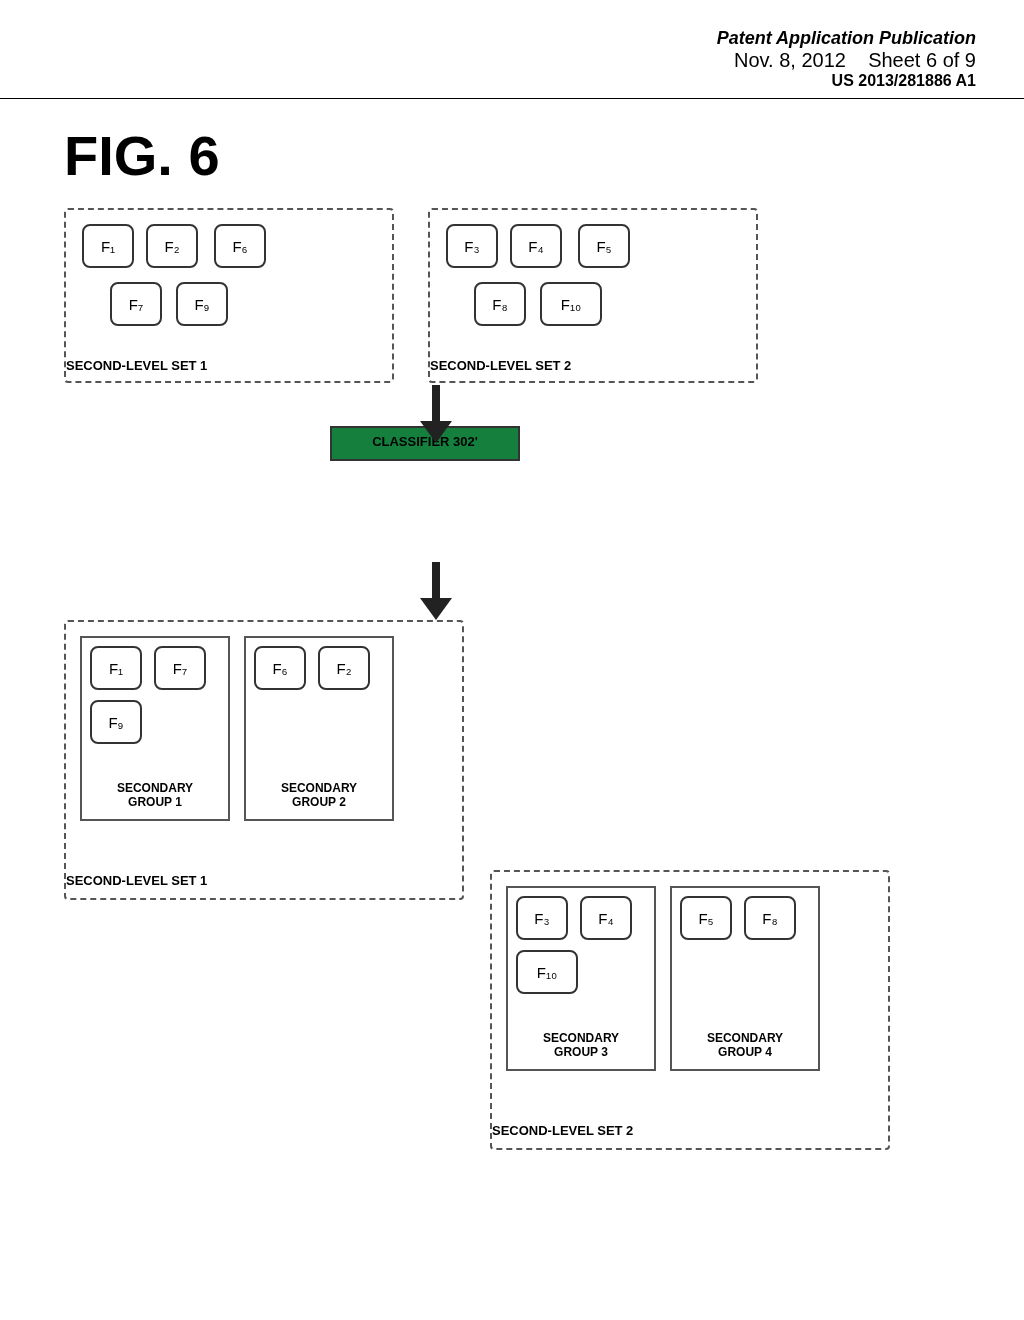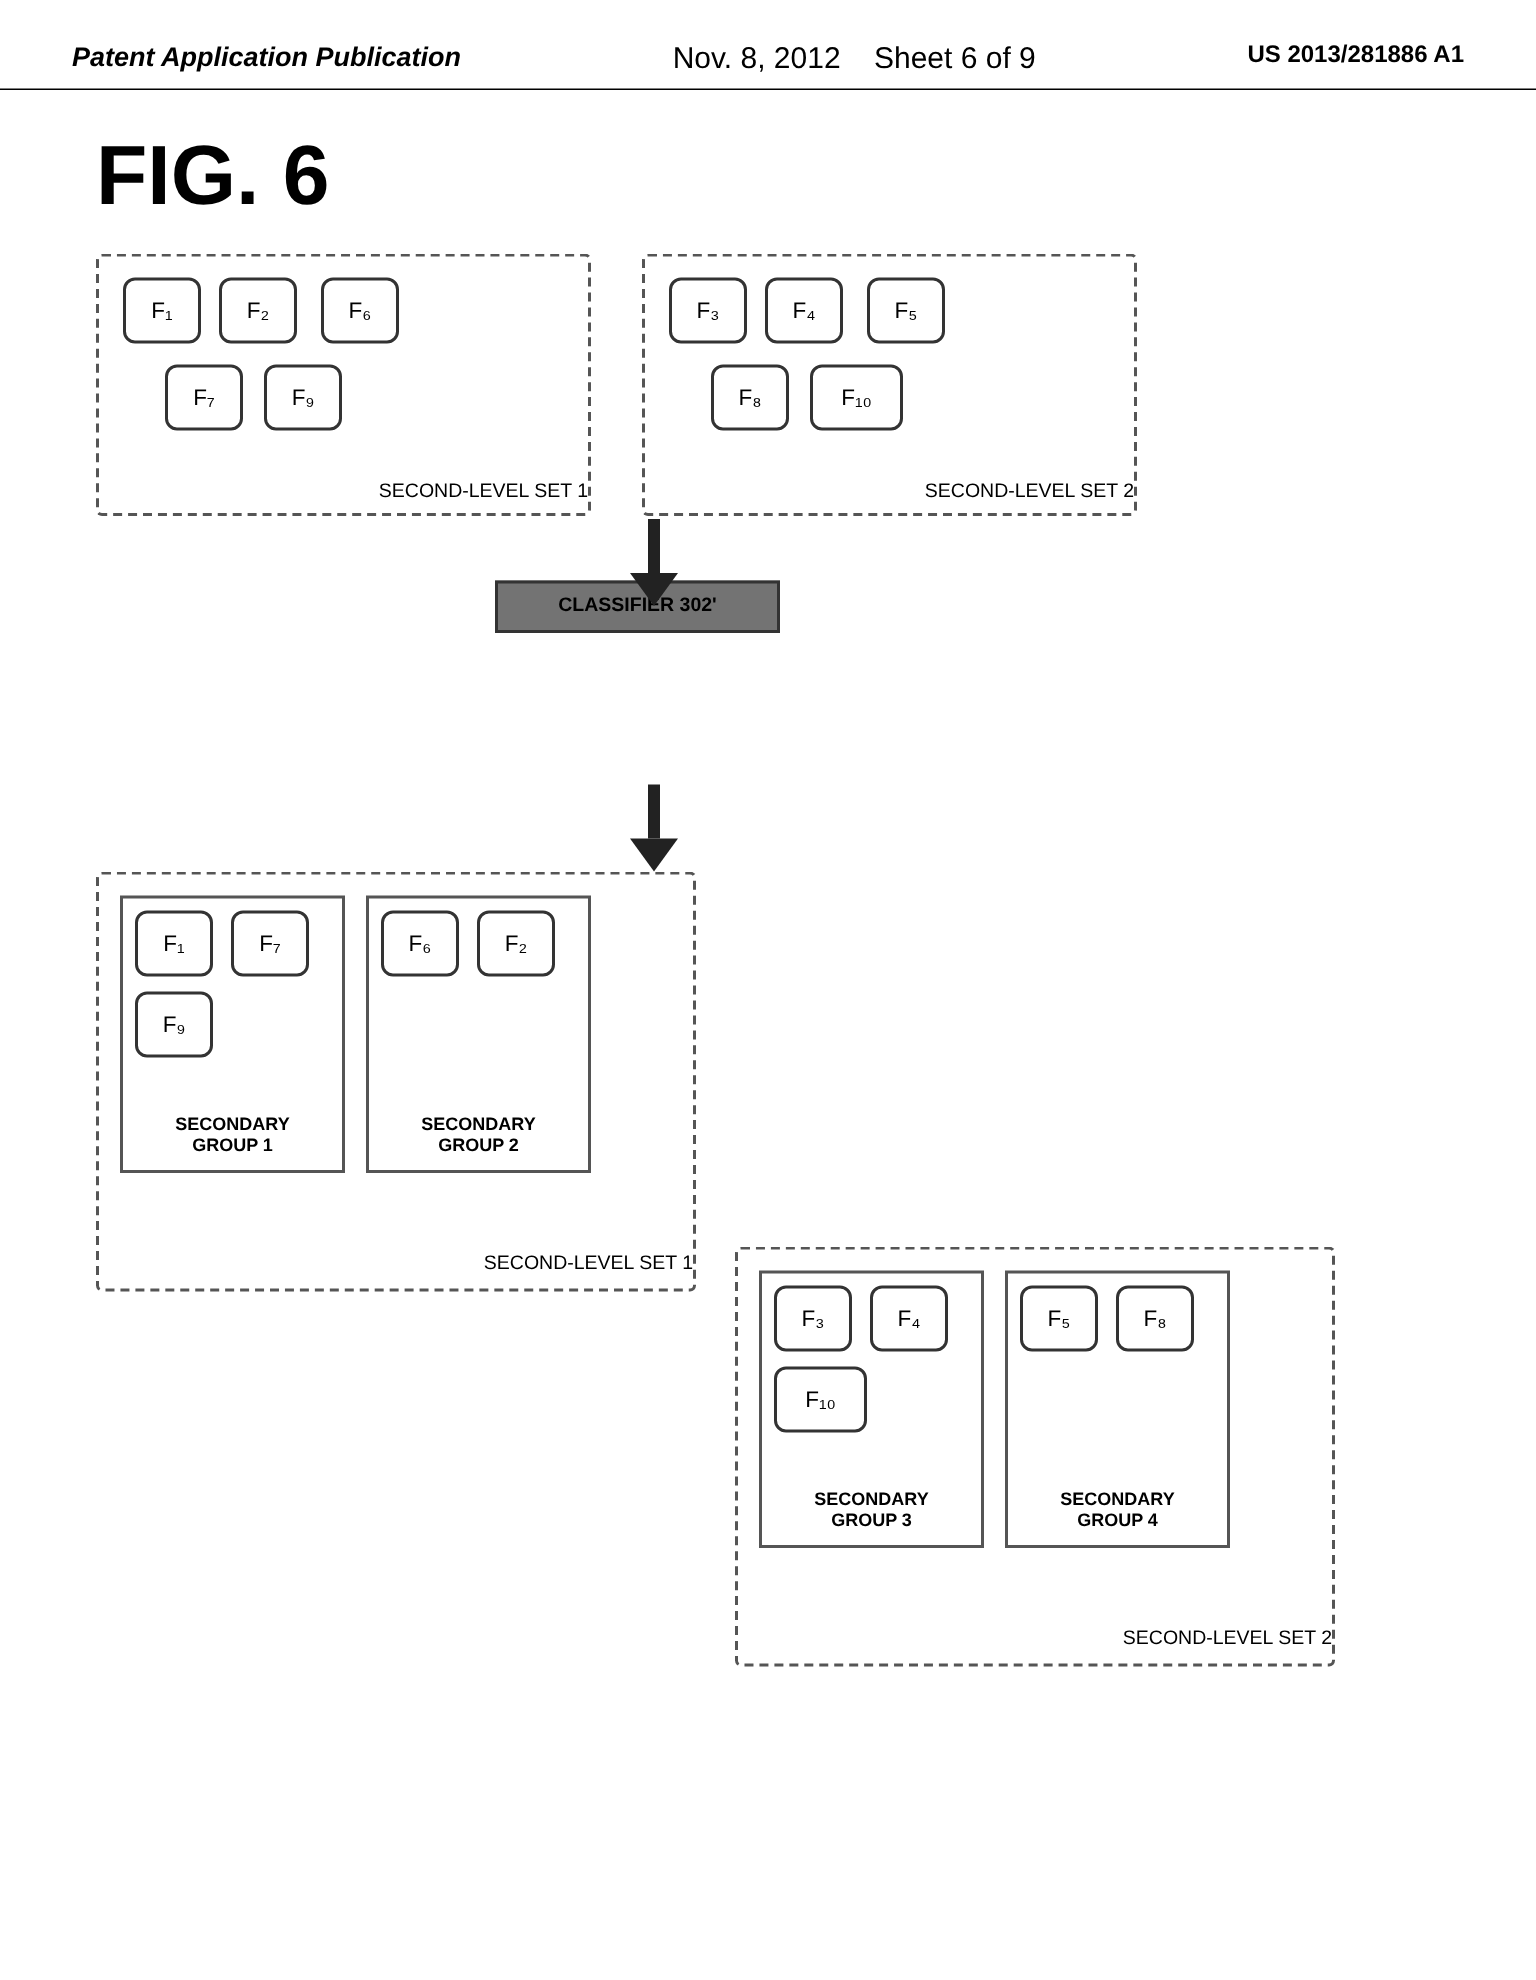--- a/index.html
+++ b/index.html
@@ -9,24 +9,25 @@
       background: #ffffff;
       font-family: Arial, sans-serif;
       position: relative;
       overflow: hidden;
     }
 
     
     .header {
       display: flex;
       justify-content: space-between;
-      align-items: flex-start;
+      align-items: flex-end;
       padding: 28px 48px 0 48px;
       border-bottom: 1px solid #000;
       padding-bottom: 8px;
+      flex-direction: column;
     }
     .header-left {
       font-weight: bold;
       font-size: 18px;
       font-style: italic;
     }
     .header-center {
       font-size: 20px;
       text-align: center;
     }
@@ -66,21 +67,21 @@
       font-size: 14px;
       font-weight: normal;
       background: #fff;
       position: absolute;
     }
 
     
     .classifier-box {
       position: absolute;
       border: 2px solid #333;
-      background: #737373;
+      background: #15803d;
       text-align: center;
     }
 
     .classifier-inner {
       border: 2px dashed #555;
       margin: 4px;
       padding: 8px 12px;
     }
 
     
@@ -106,22 +107,22 @@
 
     
     .subgroup-box {
       position: absolute;
       border: 2px solid #555;
       background: #fff;
     }
 
     .label-text {
       font-size: 13px;
-      font-weight: normal;
-      text-align: right;
+      font-weight: bold;
+      text-align: left;
       position: absolute;
     }
   </style>
 </head>
 <body>
 
 <div class="header">
   <div class="header-left">Patent Application Publication</div>
   <div class="header-center">
     <span>Nov. 8, 2012</span>&nbsp;&nbsp;&nbsp;

